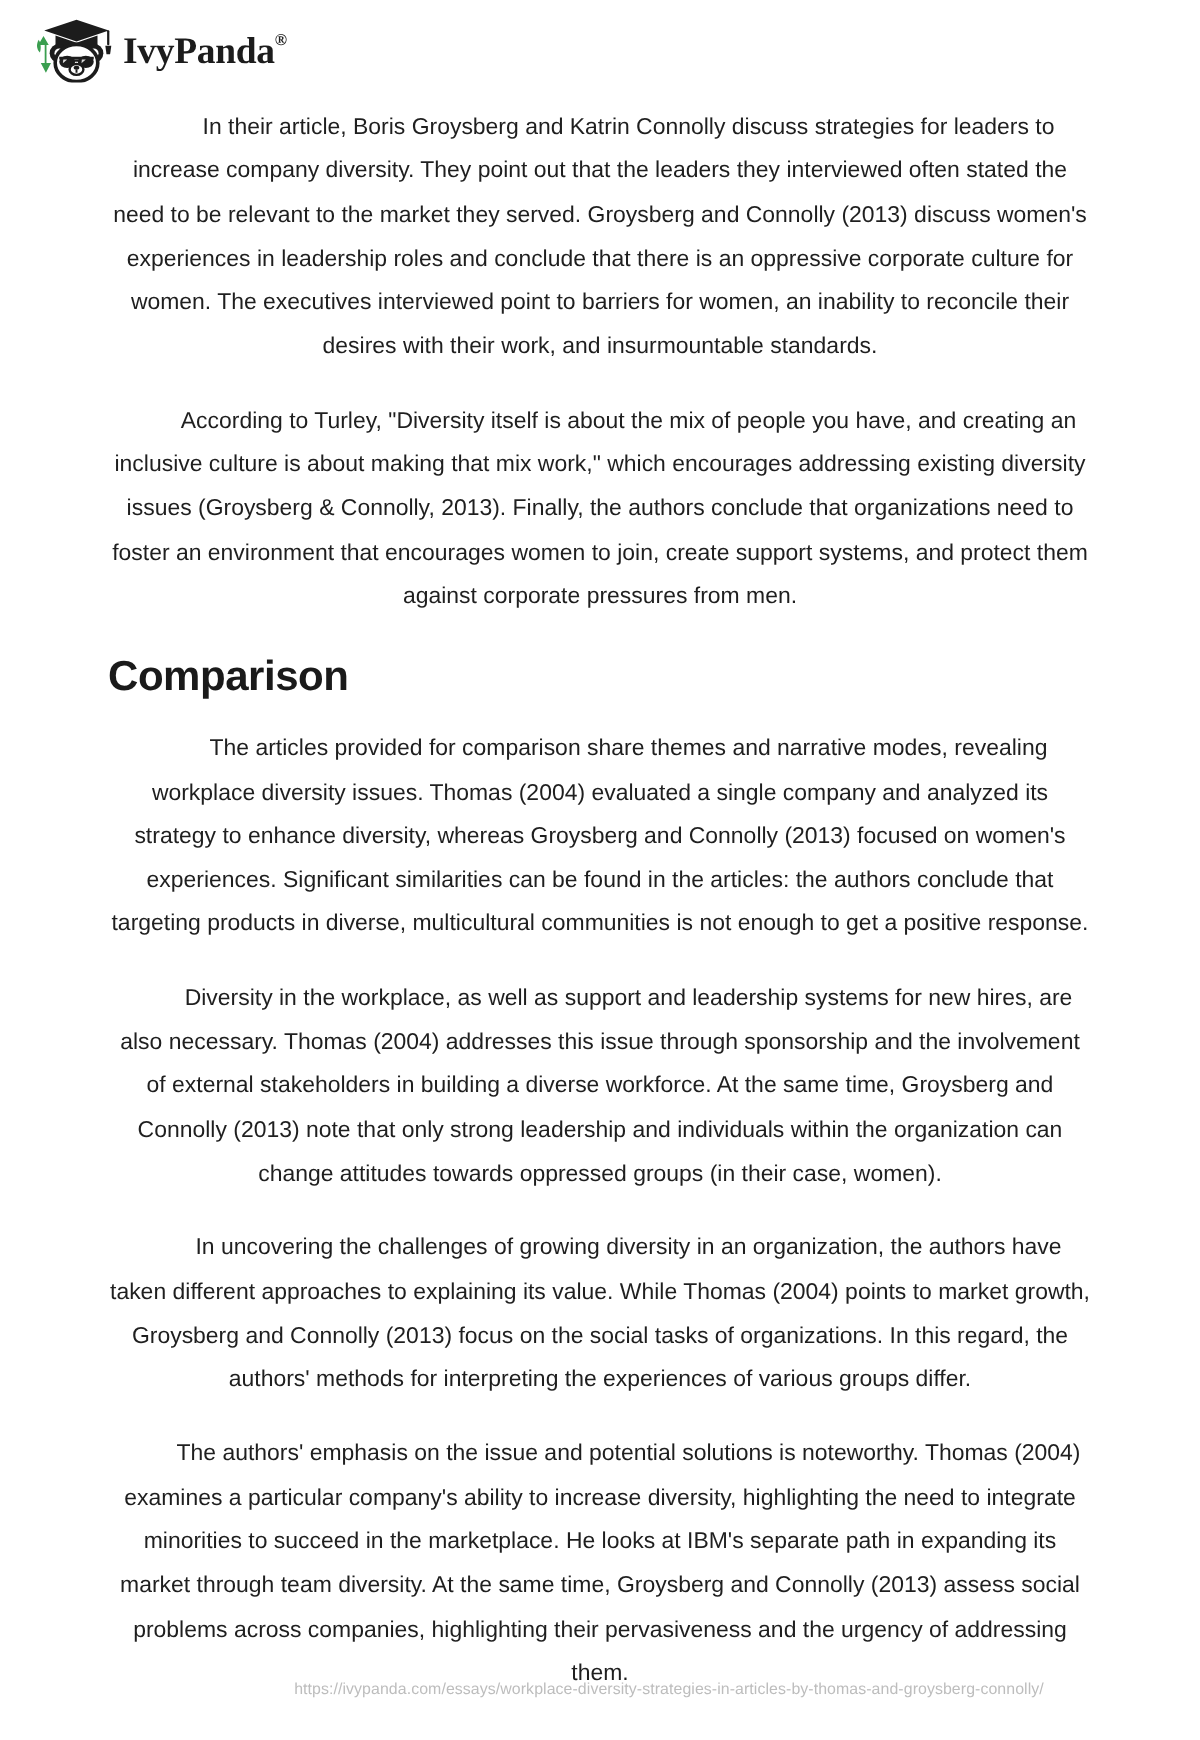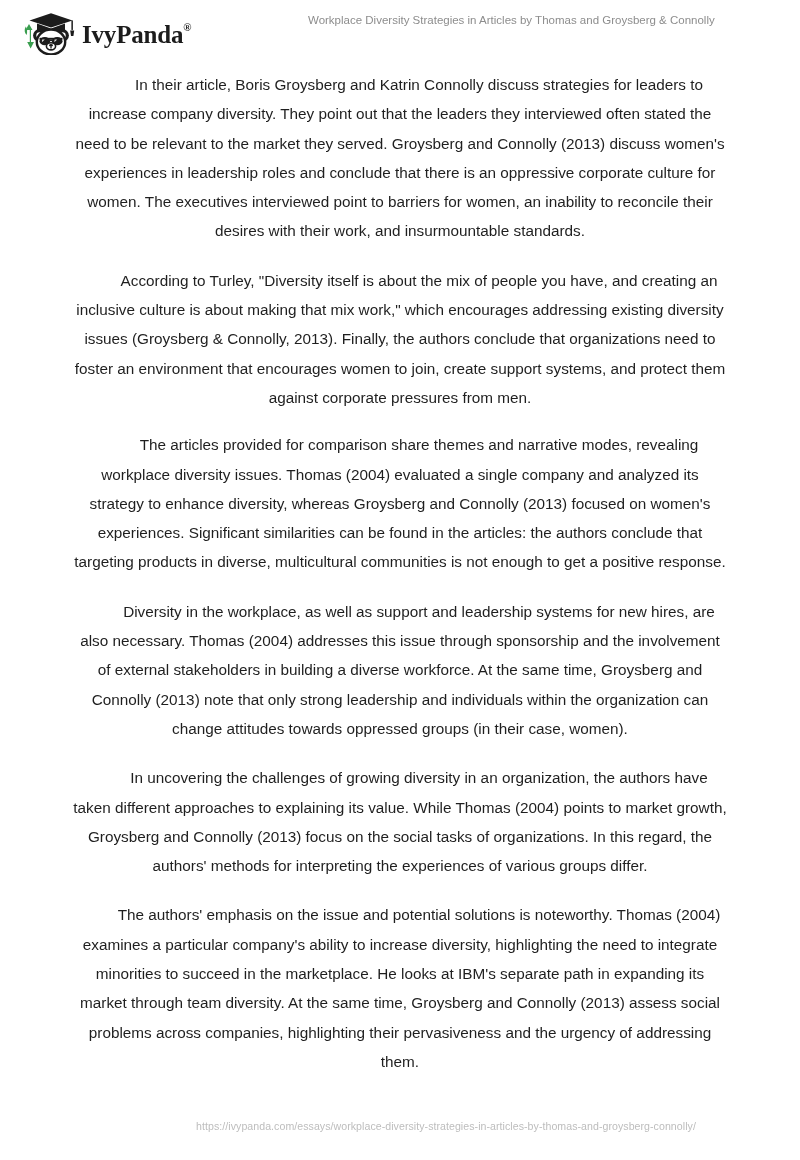--- a/index.html
+++ b/index.html
@@ -175,28 +175,28 @@
           <path d="M36.6 28.6 l2.6 0 l-2.9 2.6 Z" fill="#ffffff" opacity="0.85"></path>
 
           <ellipse cx="33" cy="35.3" rx="4.6" ry="3.6" fill="#ffffff" stroke="#1c1c1c" stroke-width="1.6"></ellipse>
           <ellipse cx="33" cy="34.2" rx="1.9" ry="1.3" fill="#1c1c1c"></ellipse>
           <path d="M33 35.3 v2.2" stroke="#1c1c1c" stroke-width="1.3" fill="none"></path>
         </svg>
       </span>
       <span class="brand-name"><span>IvyPanda</span><span class="reg">®</span></span>
     </div>
 
-    <div class="header-title">Workplace Diversity Strategies in Articles by Thomas and Groysberg &amp; Connolly</div>
   </div>
 
   <div class="content">
 
     <p>In their article, Boris Groysberg and Katrin Connolly discuss strategies for leaders to increase company diversity. They point out that the leaders they interviewed often stated the need to be relevant to the market they served. Groysberg and Connolly (2013) discuss women's experiences in leadership roles and conclude that there is an oppressive corporate culture for women. The executives interviewed point to barriers for women, an inability to reconcile their desires with their work, and insurmountable standards.</p>
     <p class="tight">According to Turley, "Diversity itself is about the mix of people you have, and creating an inclusive culture is about making that mix work," which encourages addressing existing diversity issues (Groysberg &amp; Connolly, 2013). Finally, the authors conclude that organizations need to foster an environment that encourages women to join, create support systems, and protect them against corporate pressures from men.</p>
 
+    <h2 class="section-heading">Comparison</h2>
 
     <p>The articles provided for comparison share themes and narrative modes, revealing workplace diversity issues. Thomas (2004) evaluated a single company and analyzed its strategy to enhance diversity, whereas Groysberg and Connolly (2013) focused on women's experiences. Significant similarities can be found in the articles: the authors conclude that targeting products in diverse, multicultural communities is not enough to get a positive response.</p>
     <p>Diversity in the workplace, as well as support and leadership systems for new hires, are also necessary. Thomas (2004) addresses this issue through sponsorship and the involvement of external stakeholders in building a diverse workforce. At the same time, Groysberg and Connolly (2013) note that only strong leadership and individuals within the organization can change attitudes towards oppressed groups (in their case, women).</p>
     <p>In uncovering the challenges of growing diversity in an organization, the authors have taken different approaches to explaining its value. While Thomas (2004) points to market growth, Groysberg and Connolly (2013) focus on the social tasks of organizations. In this regard, the authors' methods for interpreting the experiences of various groups differ.</p>
     <p>The authors' emphasis on the issue and potential solutions is noteworthy. Thomas (2004) examines a particular company's ability to increase diversity, highlighting the need to integrate minorities to succeed in the marketplace. He looks at IBM's separate path in expanding its market through team diversity. At the same time, Groysberg and Connolly (2013) assess social problems across companies, highlighting their pervasiveness and the urgency of addressing them.</p>
   </div>
 
   <div class="page-footer">
     <span class="footer-url">https://ivypanda.com/essays/workplace-diversity-strategies-in-articles-by-thomas-and-groysberg-connolly/</span>
   </div>

